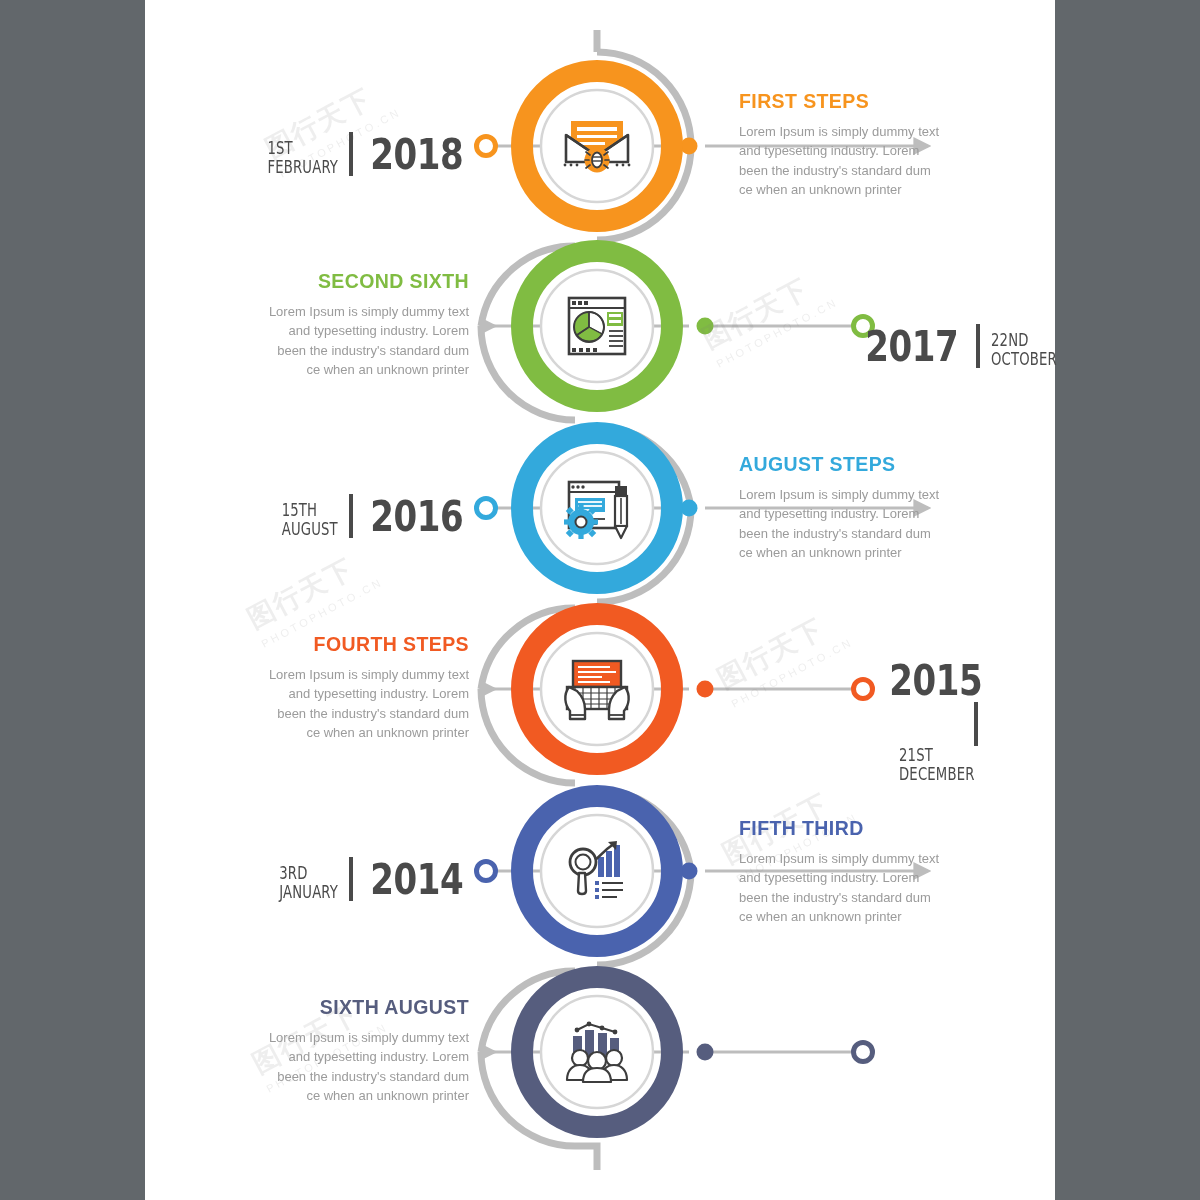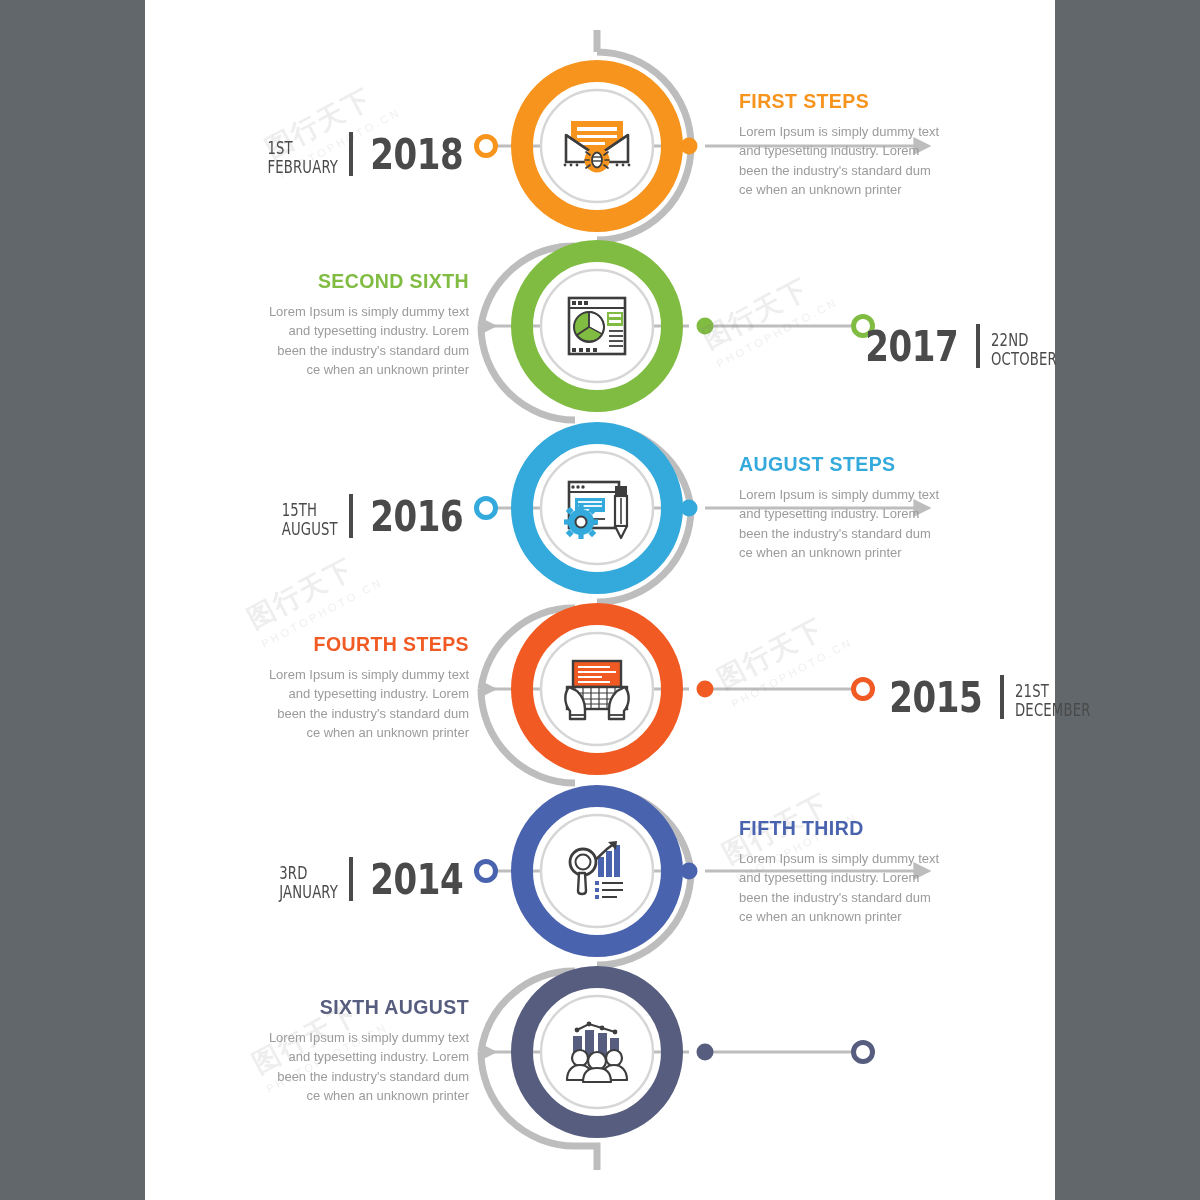--- a/index.html
+++ b/index.html
@@ -434,21 +434,21 @@
 
     <div class="block left-block" style="left:60px;top:633px;width:264px;">
       <div class="steps-title" style="color:#F15A22;">FOURTH STEPS</div>
       <div class="steps-body">
         <div>Lorem Ipsum is simply dummy text</div>
         <div>and typesetting industry. Lorem</div>
         <div>been the industry's standard dum</div>
         <div>ce when an unknown printer</div>
       </div>
     </div>
-    <div class="dateblock" style="left:738px;top:659px;">
+    <div class="dateblock" style="left:738px;top:659px;flex-direction:column;">
       <div class="year">2015</div>
       <div class="divider"></div>
       <div class="daymon dm-right">
         <div>21ST</div>
         <div>DECEMBER</div>
       </div>
     </div>
 
     <div class="block right-block" style="left:594px;top:817px;width:260px;">
       <div class="steps-title" style="color:#4A63AE;">FIFTH THIRD</div>

